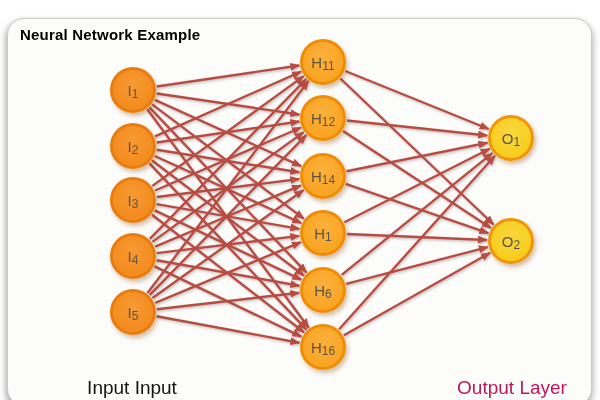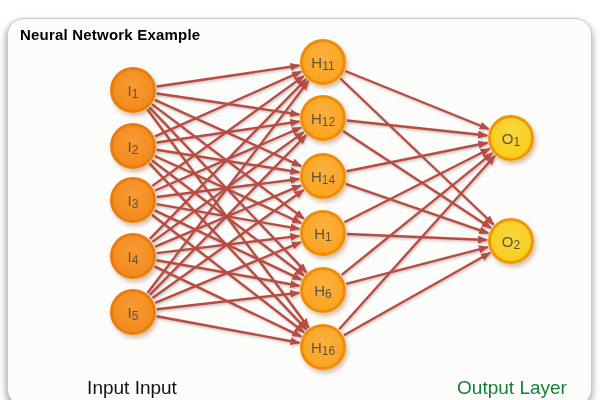--- a/index.html
+++ b/index.html
@@ -172,14 +172,14 @@
       <span class="sub">16</span>
     </div>
     <div class="node" style="left: 488px; top: 100px; border-color: rgb(240, 149, 8); background: radial-gradient(circle at 50% 38%, rgb(249, 216, 62), rgb(246, 201, 18)); color: rgb(93, 83, 69);">
       <span class="main">O</span>
       <span class="sub">1</span>
     </div>
     <div class="node" style="left: 488px; top: 203px; border-color: rgb(240, 149, 8); background: radial-gradient(circle at 50% 38%, rgb(249, 216, 62), rgb(246, 201, 18)); color: rgb(93, 83, 69);">
       <span class="main">O</span>
       <span class="sub">2</span>
     </div>
-    <div class="layer-label" style="left: 512px; top: 362px; color: #15803d;">Output Layer</div>
+    <div class="layer-label" style="left: 512px; top: 362px; color: #be185d;">Output Layer</div>
   </div>
 
 </body></html>

